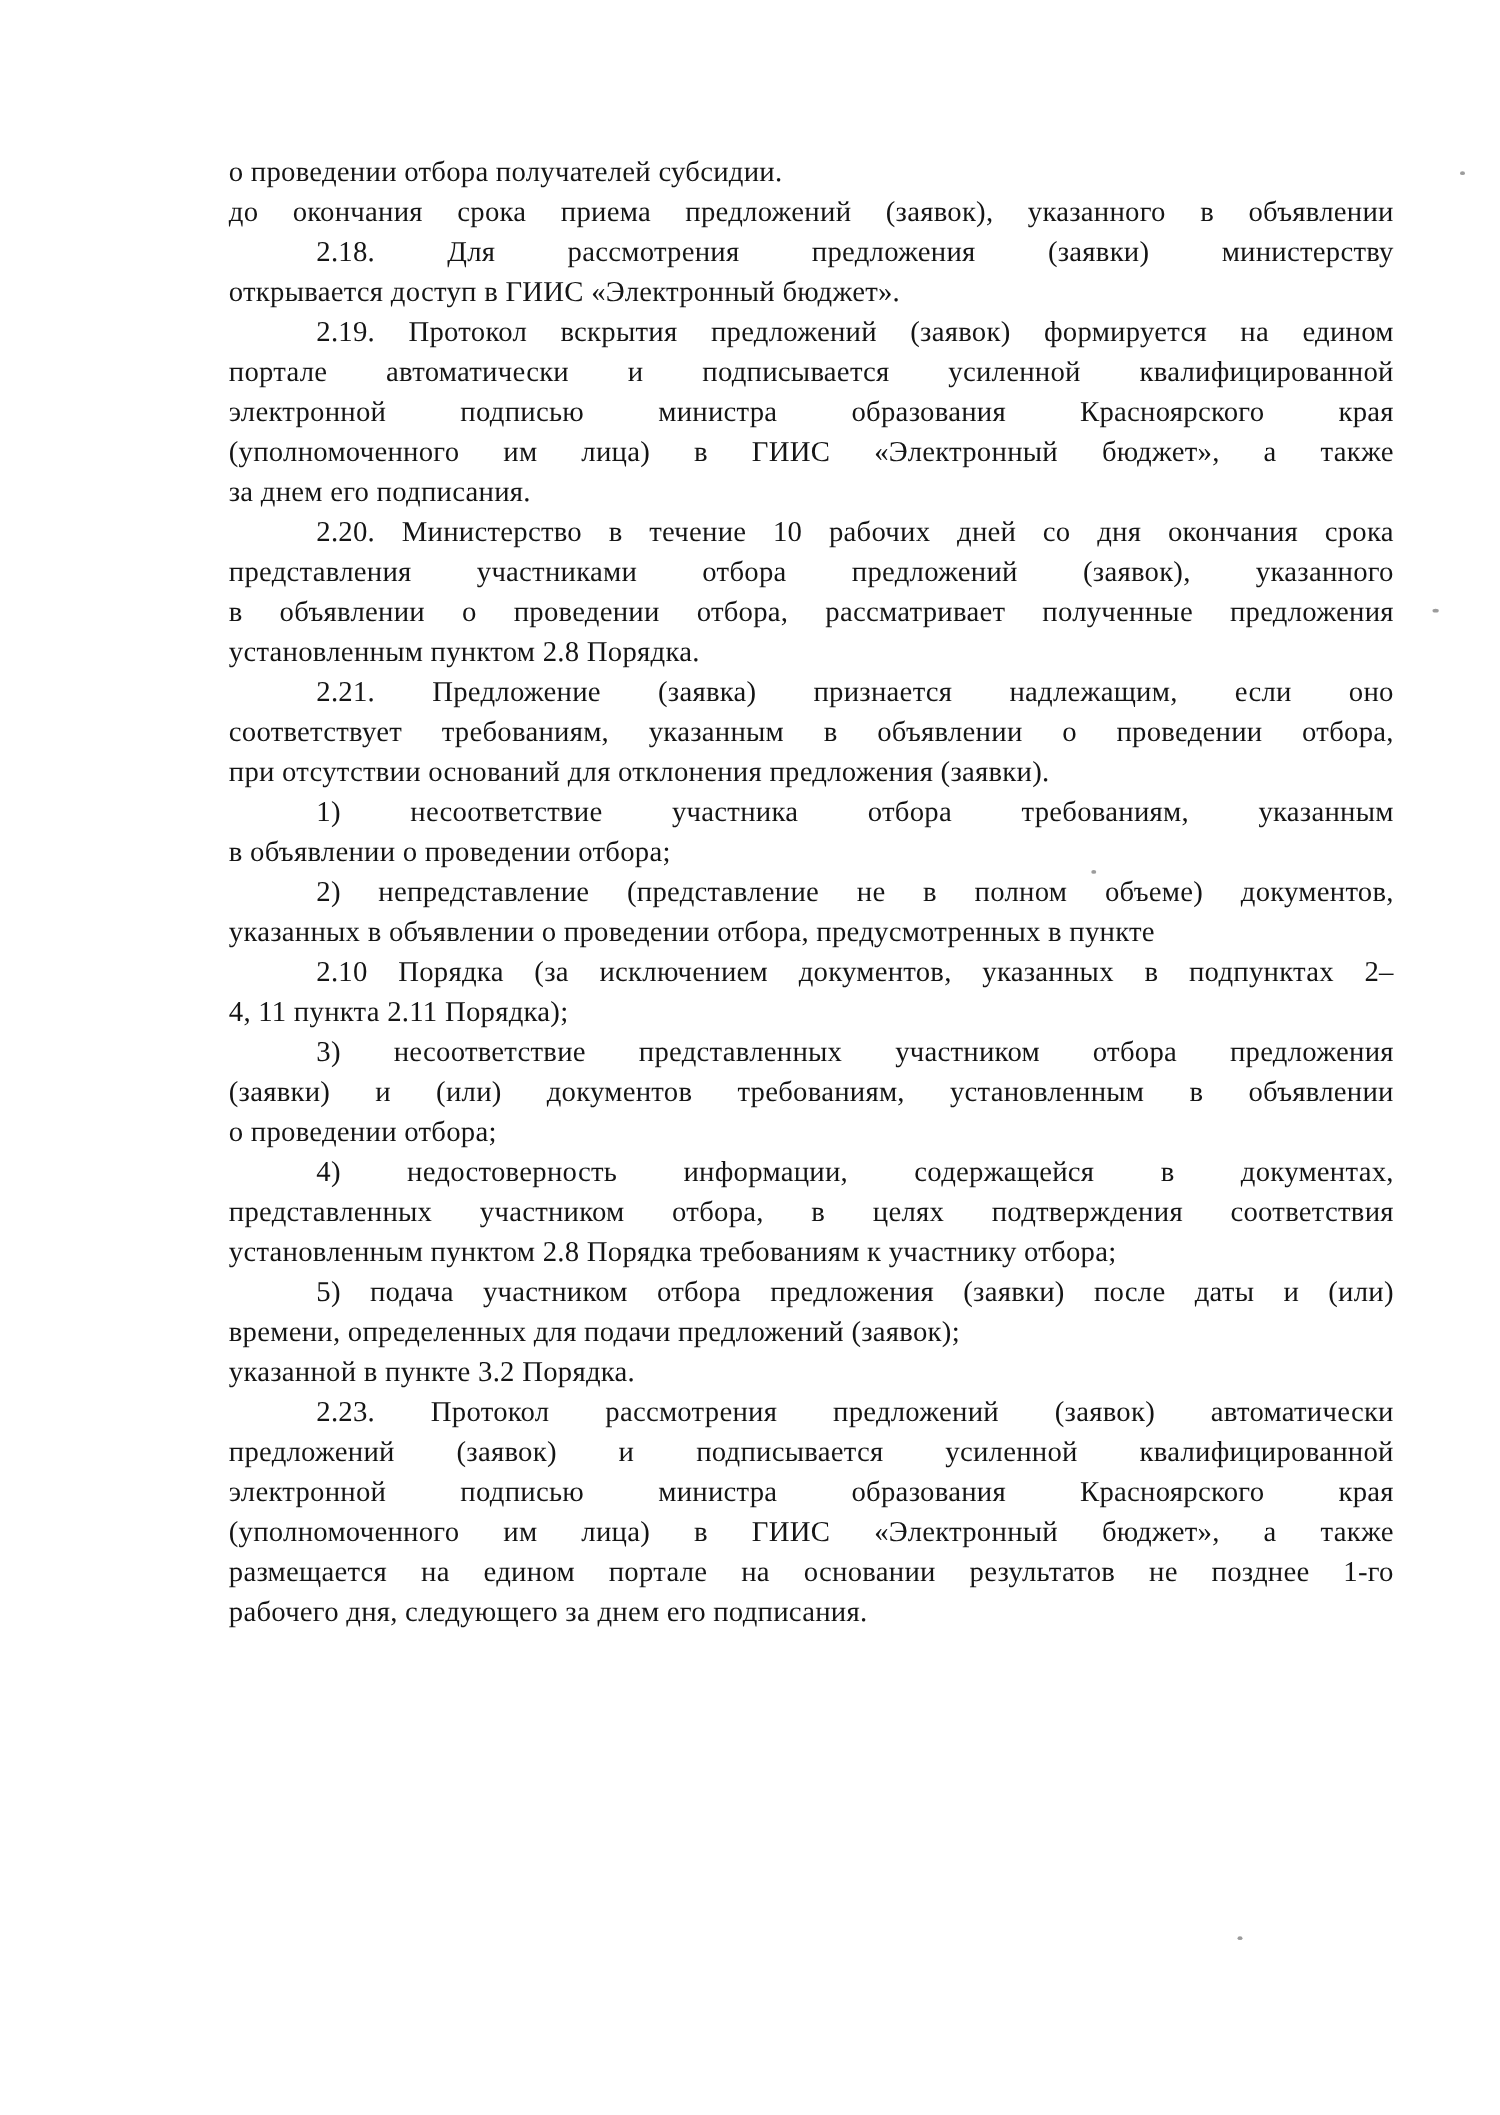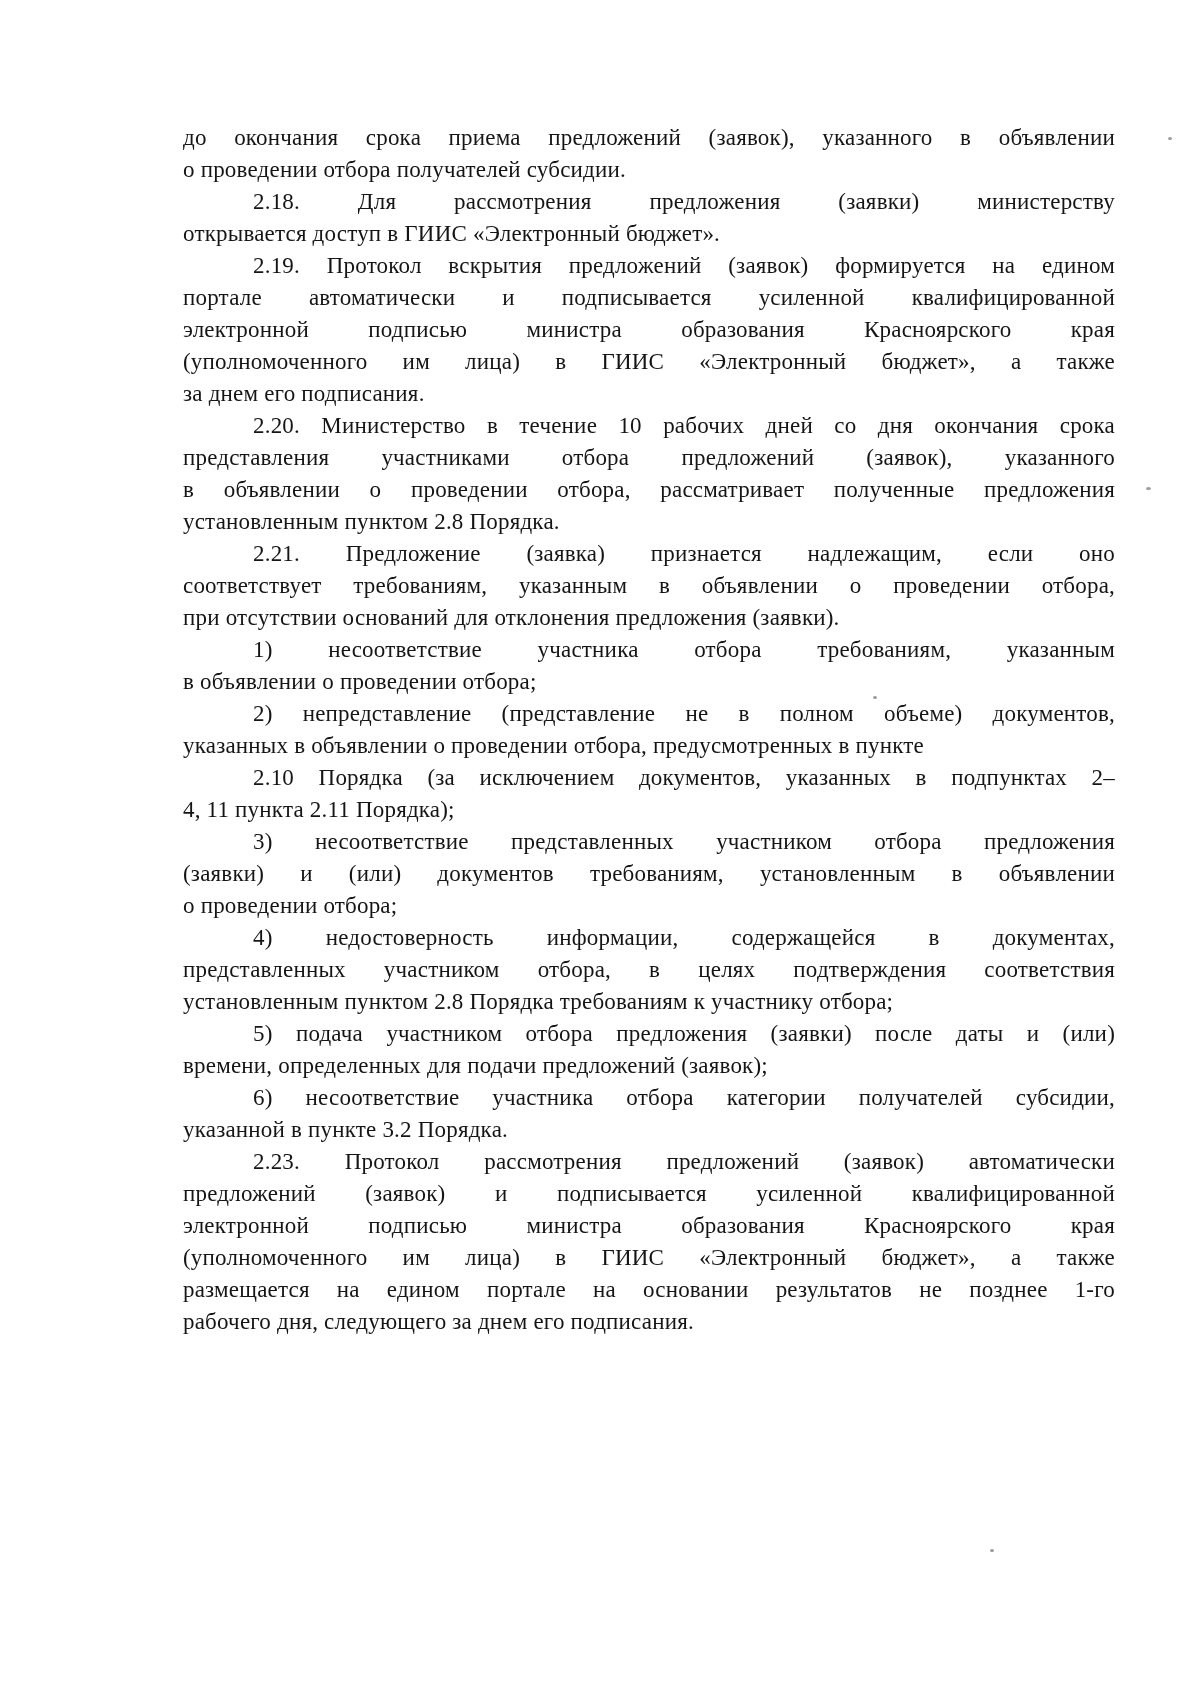--- a/index.html
+++ b/index.html
@@ -47,22 +47,22 @@
     background: #4a4a4a;
     border-radius: 50%;
   }
 </style>
 </head>
 <body>
 
 <main class="page">
   <div class="doc-body" id="doc-body" style="color: rgb(21, 21, 21);">
       <div class="paragraph">
+        <div class="line">о проведении отбора получателей субсидии.</div>
         <div class="line justify">до окончания срока приема предложений (заявок), указанного в объявлении</div>
-        <div class="line">о проведении отбора получателей субсидии.</div>
       </div>
       <div class="paragraph">
         <div class="line justify indent">2.18. Для рассмотрения предложения (заявки) министерству</div>
         <div class="line">открывается доступ в ГИИС «Электронный бюджет».</div>
       </div>
       <div class="paragraph">
         <div class="line justify indent">2.19. Протокол вскрытия предложений (заявок) формируется на едином</div>
         <div class="line justify">портале автоматически и подписывается усиленной квалифицированной</div>
         <div class="line justify">электронной подписью министра образования Красноярского края</div>
         <div class="line justify">(уполномоченного им лица) в ГИИС «Электронный бюджет», а также</div>
@@ -97,21 +97,20 @@
       <div class="paragraph">
         <div class="line justify indent">4) недостоверность информации, содержащейся в документах,</div>
         <div class="line justify">представленных участником отбора, в целях подтверждения соответствия</div>
         <div class="line">установленным пунктом 2.8 Порядка требованиям к участнику отбора;</div>
       </div>
       <div class="paragraph">
         <div class="line justify indent">5) подача участником отбора предложения (заявки) после даты и (или)</div>
         <div class="line">времени, определенных для подачи предложений (заявок);</div>
       </div>
       <div class="paragraph">
-        <div class="line justify indent">6) несоответствие участника отбора категории получателей субсидии,</div>
         <div class="line">указанной в пункте 3.2 Порядка.</div>
       </div>
       <div class="paragraph">
         <div class="line justify indent">2.23. Протокол рассмотрения предложений (заявок) автоматически</div>
         <div class="line justify">предложений (заявок) и подписывается усиленной квалифицированной</div>
         <div class="line justify">электронной подписью министра образования Красноярского края</div>
         <div class="line justify">(уполномоченного им лица) в ГИИС «Электронный бюджет», а также</div>
         <div class="line justify">размещается на едином портале на основании результатов не позднее 1-го</div>
         <div class="line">рабочего дня, следующего за днем его подписания.</div>
       </div>

